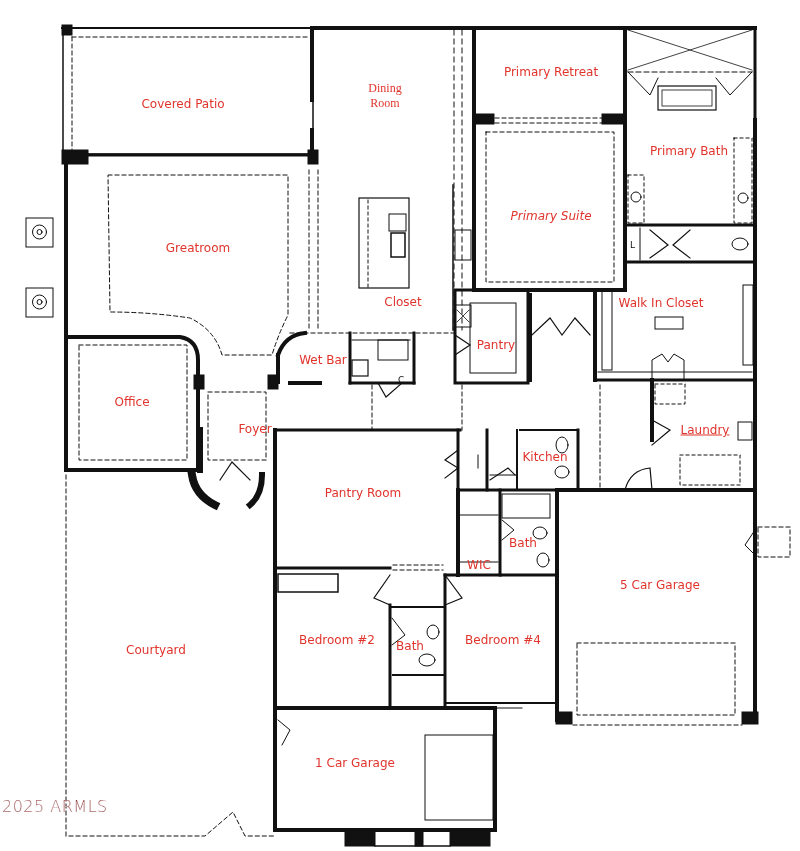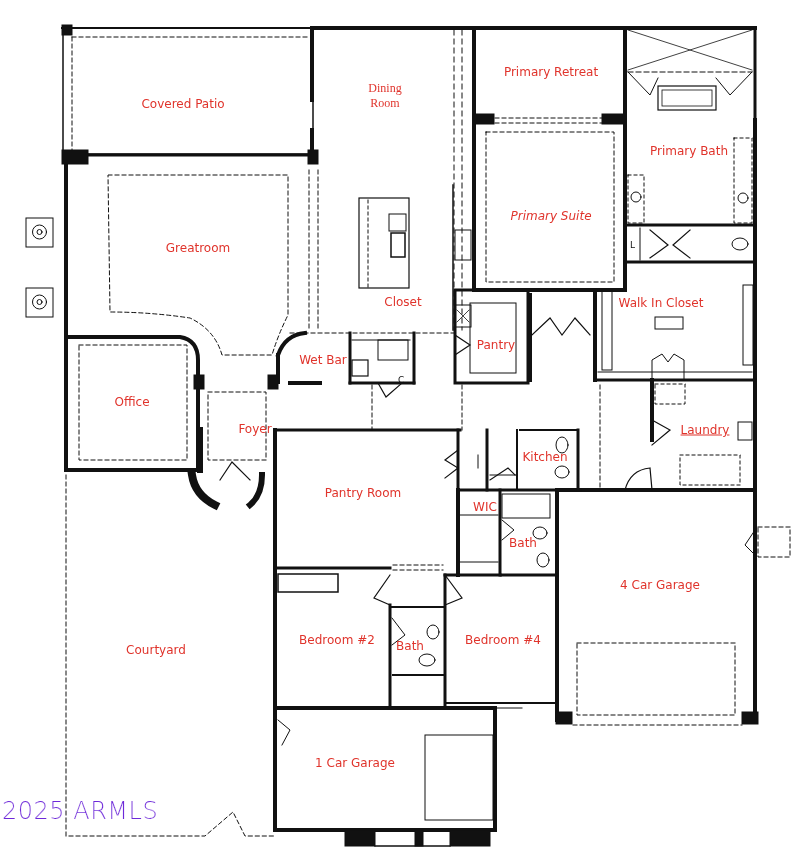--- a/index.html
+++ b/index.html
@@ -13,22 +13,22 @@
     line-height: 15px;
     text-align: center;
     white-space: nowrap;
     transform: translate(-50%, -50%);
   }
   .room-label.multi { white-space: pre; }
   .watermark {
     position: absolute;
     left: 2px; top: 797px;
     font-family: "DejaVu Sans", sans-serif;
-    font-size: 24px;
-    color: #6d28d9;
+    font-size: 16px;
+    color: #7f1d1d;
     font-weight: 300;
     letter-spacing: 0.5px;
     -webkit-text-stroke: 0.2px #fff;
   }
 </style>
 </head>
 <body>
 
 <svg id="plan" viewBox="0 0 800 851" xmlns="http://www.w3.org/2000/svg">
   <g fill="none" stroke="#111" stroke-linecap="square">
@@ -243,22 +243,22 @@
 <div class="room-label" style="left:551px;top:216px;font-style:italic;">Primary Suite</div>
 <div class="room-label" style="left:403px;top:302px;">Closet</div>
 <div class="room-label" style="left:661px;top:303px;">Walk In Closet</div>
 <div class="room-label" style="left:323px;top:360px;">Wet Bar</div>
 <div class="room-label" style="left:496px;top:345px;">Pantry</div>
 <div class="room-label" style="left:132px;top:402px;">Office</div>
 <div class="room-label" style="left:255px;top:421px;margin-top:8px;">Foyer</div>
 <div class="room-label" style="left:705px;top:430px;text-decoration:underline;">Laundry</div>
 <div class="room-label" style="left:545px;top:457px;">Kitchen</div>
 <div class="room-label" style="left:363px;top:493px;">Pantry Room</div>
-<div class="room-label" style="left:479px;top:507px;margin-left:6px;">WIC</div>
+<div class="room-label" style="left:479px;top:565px;">WIC</div>
 <div class="room-label" style="left:523px;top:543px;">Bath</div>
-<div class="room-label" style="left:660px;top:585px;">4 Car Garage</div>
+<div class="room-label" style="left:660px;top:585px;">5 Car Garage</div>
 <div class="room-label" style="left:337px;top:640px;">Bedroom #2</div>
 <div class="room-label" style="left:410px;top:646px;">Bath</div>
 <div class="room-label" style="left:503px;top:640px;">Bedroom #4</div>
 <div class="room-label" style="left:156px;top:650px;">Courtyard</div>
 <div class="room-label" style="left:355px;top:763px;">1 Car Garage</div>
 
 <div class="watermark">2025 ARMLS</div>
 
 </body></html>

